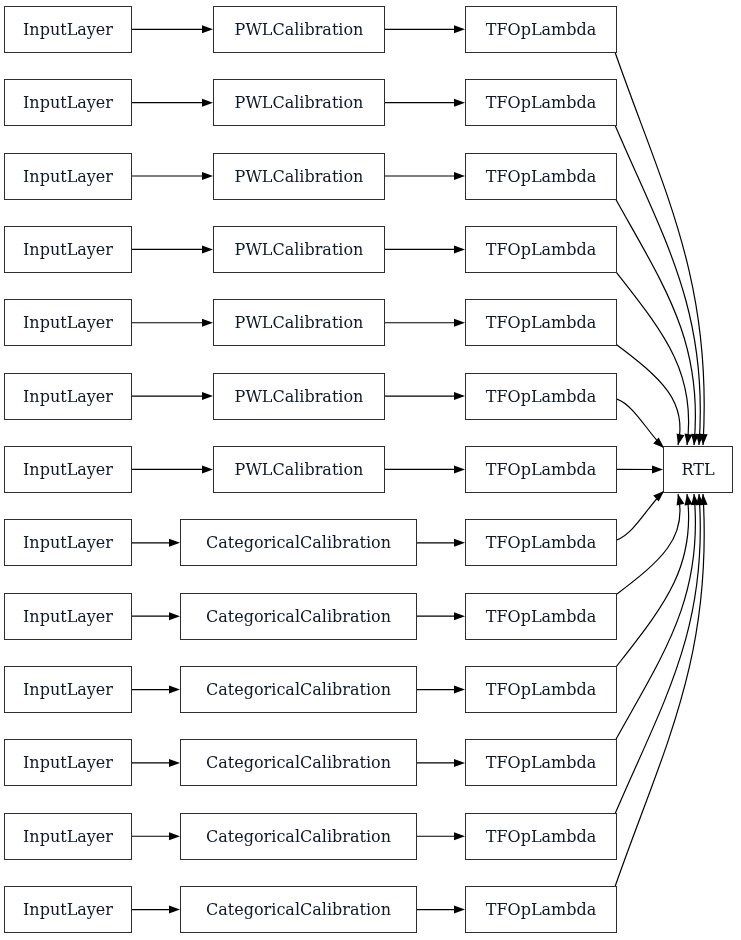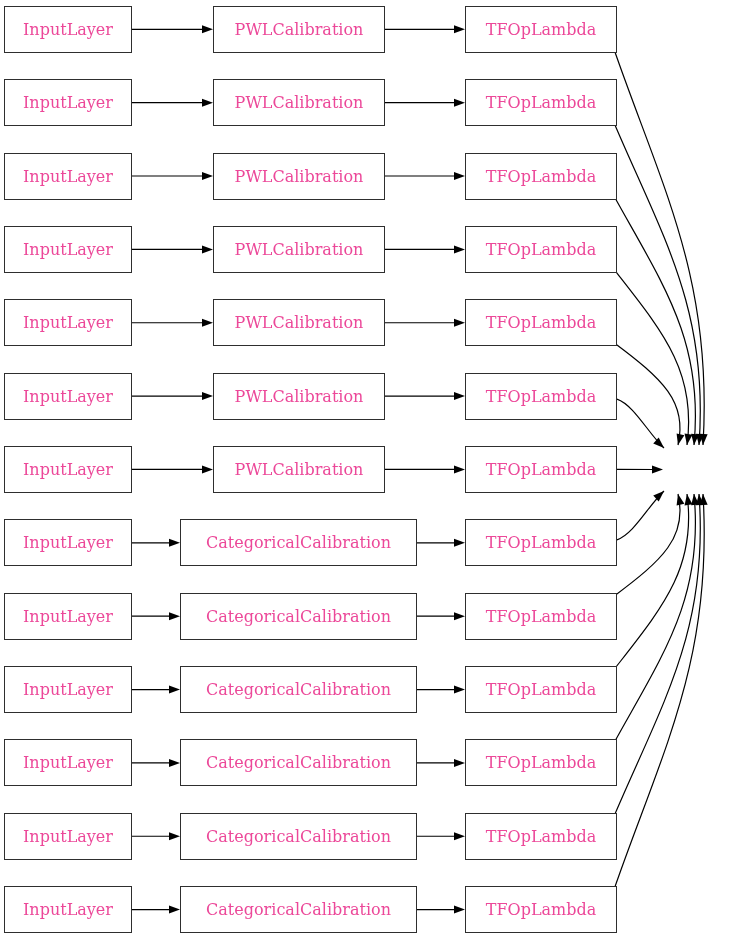--- a/index.html
+++ b/index.html
@@ -18,21 +18,21 @@
   }
   .node {
     position: absolute;
     box-sizing: border-box;
     border: 1.4px solid #2e2e2e;
     background: #ffffff;
     display: flex;
     align-items: center;
     justify-content: center;
     font-size: 16px;
-    color: #ec4899;
+    color: #0f172a;
     white-space: nowrap;
   }
 </style>
 </head>
 <body>
 
 <div id="canvas">
   <svg id="edge-layer" viewBox="0 0 741 940" xmlns="http://www.w3.org/2000/svg">
       <path d="M132,29.3 L204,29.3" fill="none" stroke="#000000" stroke-width="1.2"></path>
       <polygon points="213,29.3 202,33.3 202,25.3" fill="#000000"></polygon>
@@ -147,13 +147,14 @@
       <div class="node" style="left: 4px; top: 739.4px; width: 128px; height: 47px;">InputLayer</div>
       <div class="node" style="left: 180px; top: 739.4px; width: 237px; height: 47px;">CategoricalCalibration</div>
       <div class="node" style="left: 465px; top: 739.4px; width: 152px; height: 47px;">TFOpLambda</div>
       <div class="node" style="left: 4px; top: 812.76px; width: 128px; height: 47px;">InputLayer</div>
       <div class="node" style="left: 180px; top: 812.76px; width: 237px; height: 47px;">CategoricalCalibration</div>
       <div class="node" style="left: 465px; top: 812.76px; width: 152px; height: 47px;">TFOpLambda</div>
       <div class="node" style="left: 4px; top: 886.12px; width: 128px; height: 47px;">InputLayer</div>
       <div class="node" style="left: 180px; top: 886.12px; width: 237px; height: 47px;">CategoricalCalibration</div>
       <div class="node" style="left: 465px; top: 886.12px; width: 152px; height: 47px;">TFOpLambda</div>
     </div>
+  <div class="node" id="rtl-node" style="left:663px; top:446px; width:70px; height:47px;">RTL</div>
 </div>
 
 </body></html>

